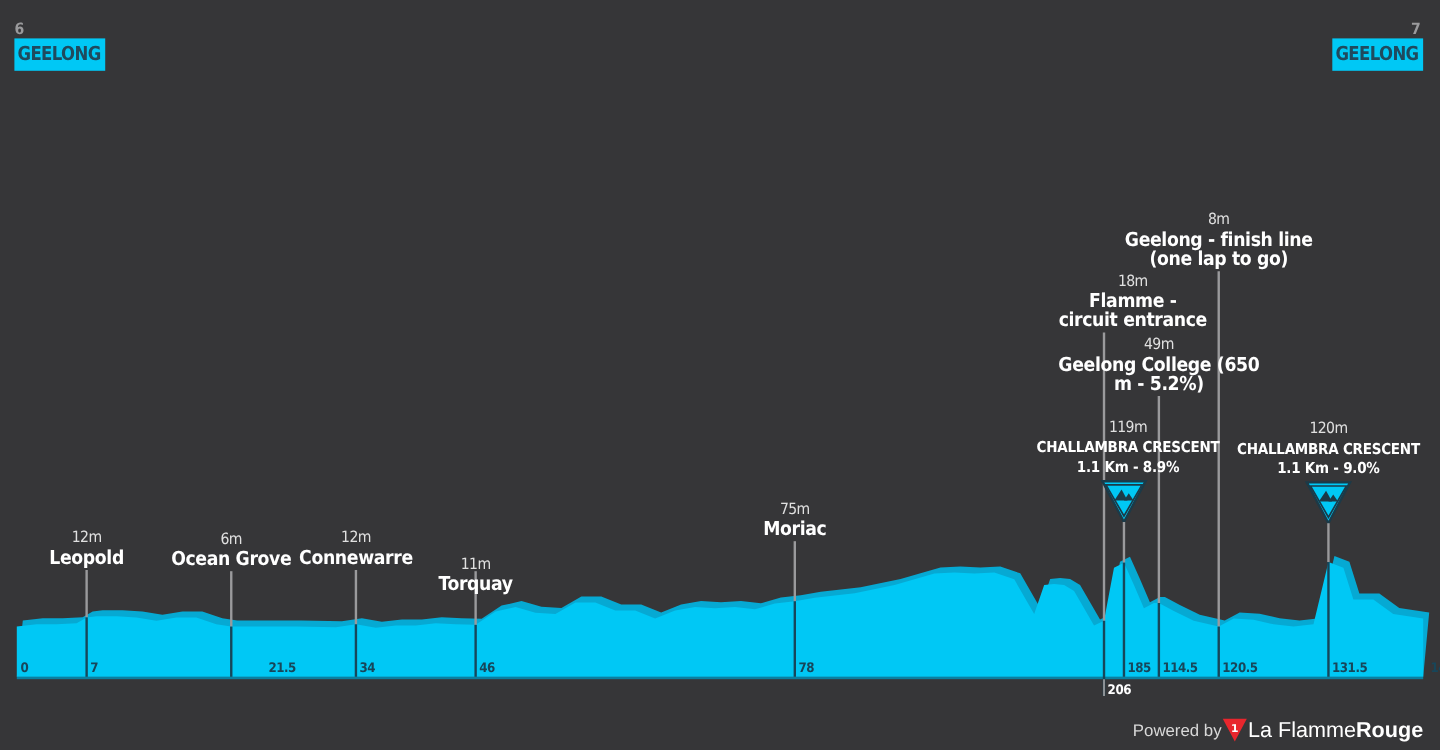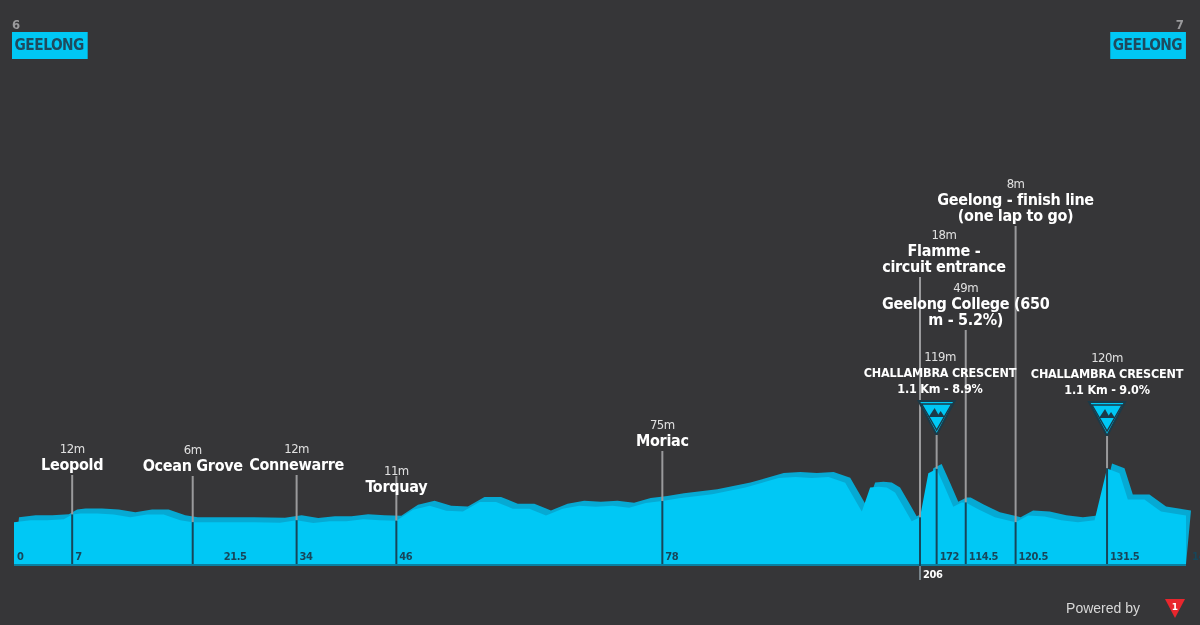--- a/index.html
+++ b/index.html
@@ -58,21 +58,21 @@
       position: absolute;
       font-family: "DejaVu Sans Condensed", "DejaVu Sans", sans-serif;
       font-size: 11px; font-weight: bold;
       color: #17465a;
       letter-spacing: -0.4px;
     }
     .kmtick.below { color: #ffffff; }
 
     #footer {
       position: absolute; right: 14px; bottom: 6px;
-      display: flex; align-items: center; gap: 24px;
+      display: flex; align-items: center; gap: 0;
     }
     #footer .powered {
       font-family: "Liberation Sans", sans-serif;
       font-size: 14px; color: #d8d8d8;
     }
     #footer .brand {
       font-family: "Liberation Sans", sans-serif;
       font-size: 18px; color: #ffffff;
     }
     #footer .brand b { font-weight: bold; }
@@ -175,26 +175,27 @@
     </div>
   </div>
 <div id="ticks">
     <div class="kmtick" style="left: 17px; top: 550px;">0</div>
     <div class="kmtick" style="left: 75.1844px; top: 550px;">7</div>
     <div class="kmtick" style="left: 195.709px; top: 550px; margin-left: 28px;">21.5</div>
     <div class="kmtick" style="left: 299.61px; top: 550px;">34</div>
     <div class="kmtick" style="left: 399.355px; top: 550px;">46</div>
     <div class="kmtick" style="left: 665.34px; top: 550px;">78</div>
     <div class="kmtick below" style="left: 923.014px; top: 568px;">206</div>
-    <div class="kmtick" style="left: 939.638px; top: 550px;">172</div>
+    <div class="kmtick" style="left: 939.638px; top: 550px;">185</div>
     <div class="kmtick" style="left: 968.73px; top: 550px;">114.5</div>
     <div class="kmtick" style="left: 1018.6px; top: 550px;">120.5</div>
     <div class="kmtick" style="left: 1110.04px; top: 550px;">131.5</div>
     <div class="kmtick" style="left: 1192px; top: 550px;">141</div>
   </div>
 
 <div id="footer">
   <span class="powered">Powered by</span>
   <svg width="22" height="22" viewBox="0 0 22 22">
     <polygon points="1,2 21,2 11,21" fill="#e8262d"></polygon>
     <text x="11" y="13" text-anchor="middle" font-size="9" font-weight="bold" fill="#ffffff" font-family="DejaVu Sans, sans-serif">1</text>
   </svg>
+  <span class="brand"><span>La Flamme</span><b>Rouge</b></span>
 </div>
 
 </body></html>

